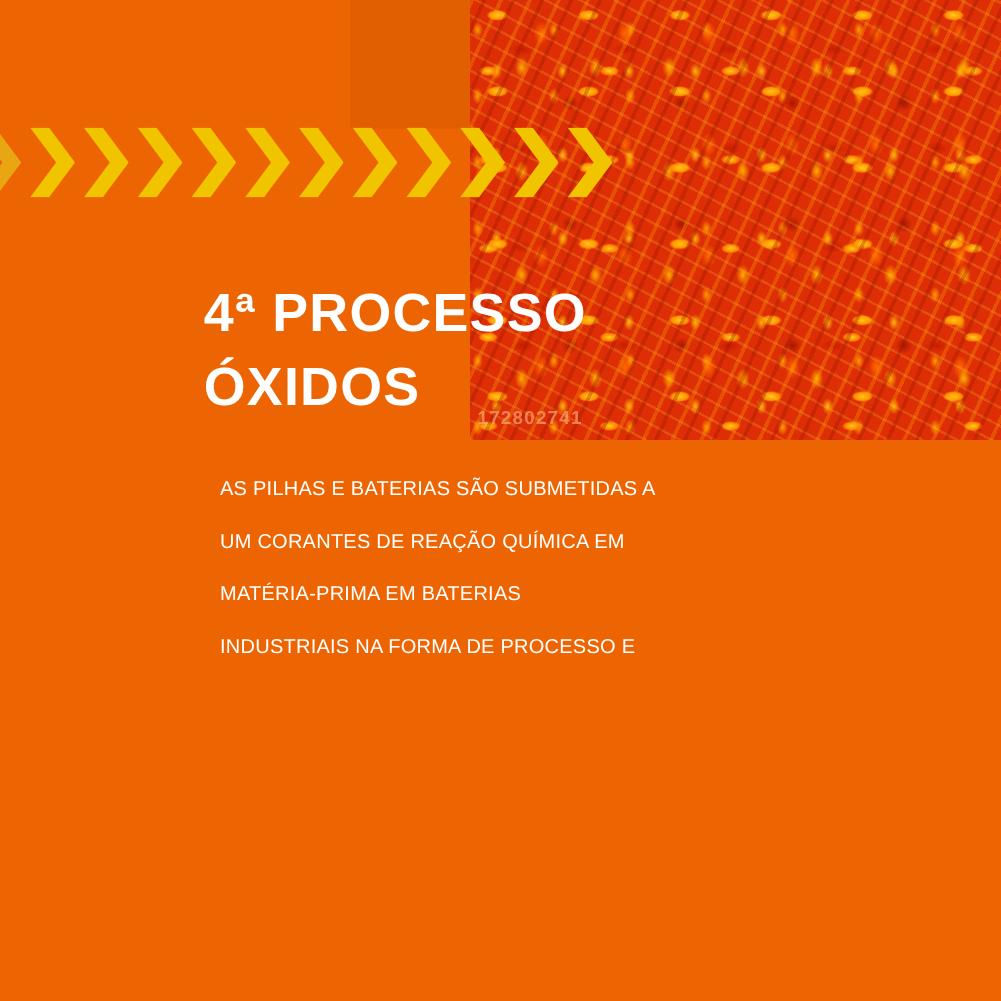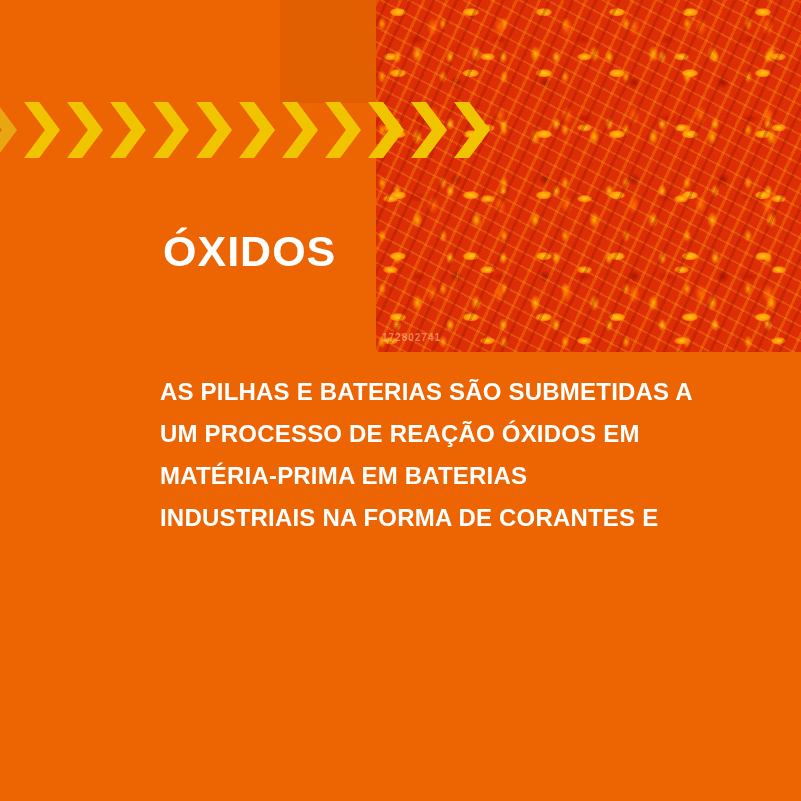--- a/index.html
+++ b/index.html
@@ -60,21 +60,21 @@
         rgba(150,20,0,0.30) 9px, rgba(150,20,0,0.30) 12px,
         rgba(150,20,0,0) 12px, rgba(150,20,0,0) 21px),
       repeating-linear-gradient(28deg,
         rgba(255,220,60,0.18) 0px, rgba(255,220,60,0.18) 2px,
         rgba(255,220,60,0) 2px, rgba(255,220,60,0) 13px);
   }
   .photo-watermark {
     position: absolute;
     left: 6px;
     bottom: 9px;
-    font-size: 10px;
+    font-size: 15px;
     font-weight: bold;
     letter-spacing: 1px;
     color: rgba(255, 195, 145, 0.55);
   }
 
   
   .chevrons {
     position: absolute;
     left: -19px;
     top: 102px;
@@ -100,26 +100,26 @@
     font-weight: bold;
     font-size: 43px;
     line-height: 59px;
     letter-spacing: 1px;
     white-space: nowrap;
   }
 
   
   .body-text {
     position: absolute;
-    left: 160px;
+    left: 176px;
     top: 371px;
     width: 560px;
     color: #FFFFFF;
-    font-weight: bold;
-    font-size: 24px;
+    font-weight: normal;
+    font-size: 16px;
     line-height: 42px;
     letter-spacing: 0.2px;
   }
   .body-line {
     white-space: nowrap;
   }
 </style>
 </head>
 <body>
 
@@ -142,23 +142,24 @@
       <div class="chevron" style="background: rgb(241, 196, 0);"></div>
       <div class="chevron" style="background: rgb(241, 196, 0);"></div>
       <div class="chevron" style="background: rgb(241, 196, 0);"></div>
       <div class="chevron" style="background: rgb(241, 196, 0);"></div>
       <div class="chevron" style="background: rgb(241, 196, 0);"></div>
       <div class="chevron" style="background: rgb(241, 196, 0);"></div>
       <div class="chevron" style="background: rgb(241, 196, 0);"></div>
     </div>
 
   <div class="title">
+    <div>4ª PROCESSO</div>
     <div>ÓXIDOS</div>
   </div>
 
   <div class="body-text">
     <div class="body-line">AS PILHAS E BATERIAS SÃO SUBMETIDAS A</div>
-    <div class="body-line">UM PROCESSO DE REAÇÃO ÓXIDOS EM</div>
+    <div class="body-line">UM CORANTES DE REAÇÃO QUÍMICA EM</div>
     <div class="body-line">MATÉRIA-PRIMA EM BATERIAS</div>
-    <div class="body-line">INDUSTRIAIS NA FORMA DE CORANTES E</div>
+    <div class="body-line">INDUSTRIAIS NA FORMA DE PROCESSO E</div>
   </div>
 
 </div>
 
 </body></html>

